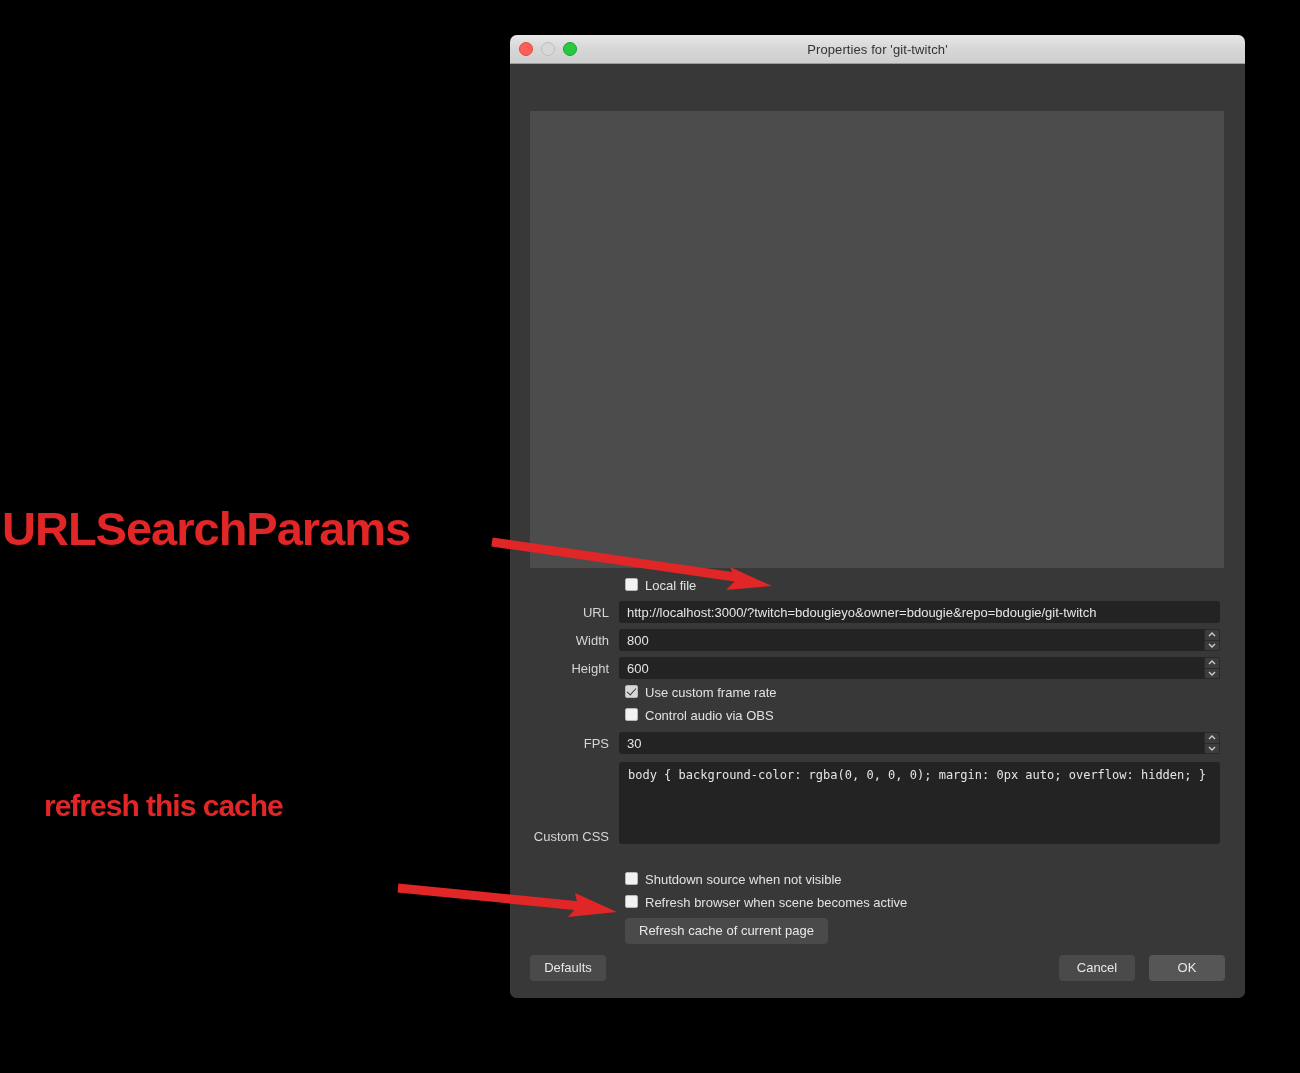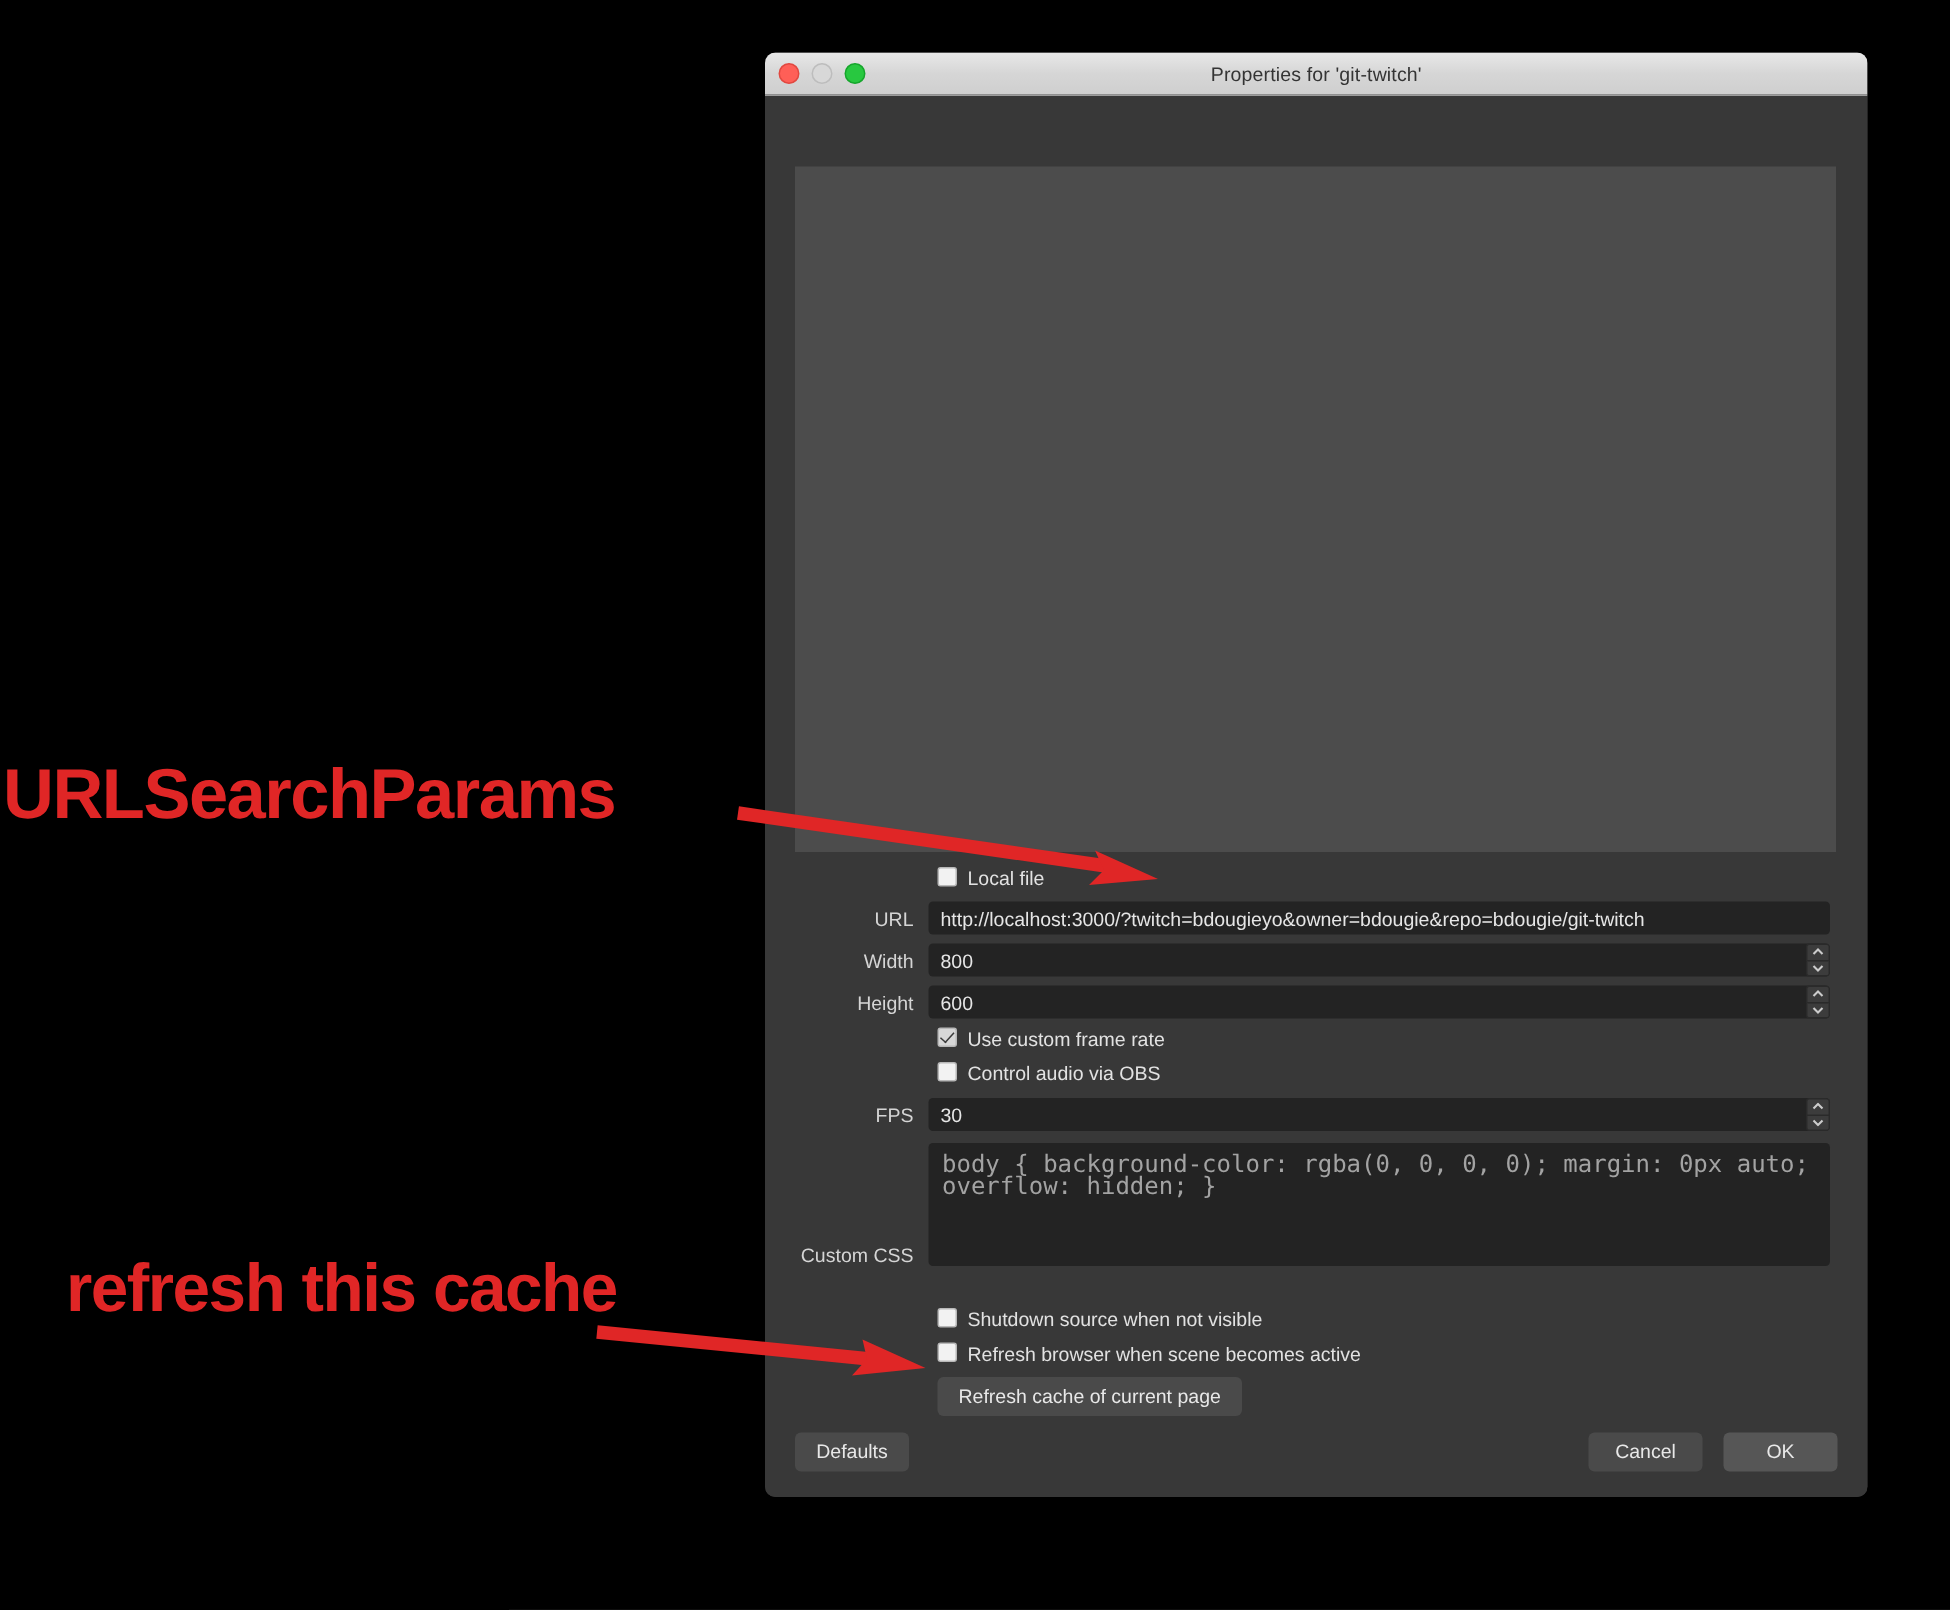--- a/index.html
+++ b/index.html
@@ -181,23 +181,23 @@
   
   .row.css-row { align-items: flex-end; }
   .row.css-row .label { padding-top: 4px; }
   .textarea {
     flex: 1;
     background: #232323;
     border-radius: 3px;
     height: 82px;
     padding: 6px 9px;
     font-family: "DejaVu Sans Mono", "Liberation Mono", monospace;
-    font-size: 16px;
+    font-size: 12px;
     line-height: 15px;
-    color: #a3a3a3;
+    color: #e5e5e5;
     box-sizing: border-box;
     white-space: pre-wrap;
     word-break: break-word;
     overflow: hidden;
   }
 
   
   .btn {
     background: #4a4a4a;
     color: #e8e8e8;
@@ -229,21 +229,21 @@
   
   .anno {
     position: absolute;
     color: #e02626;
     font-weight: bold;
     font-family: "Liberation Sans", sans-serif;
     white-space: nowrap;
     letter-spacing: -1px;
   }
   #anno-urlsearchparams { left: 2px; top: 501px; font-size: 47px; }
-  #anno-refresh { left: 44px; top: 833px; font-size: 45px; }
+  #anno-refresh { left: 44px; top: 789px; font-size: 30px; }
 
   .arrow-svg {
     position: absolute;
     left: 0;
     top: 0;
     width: 1300px;
     height: 1073px;
     pointer-events: none;
   }
 </style>

